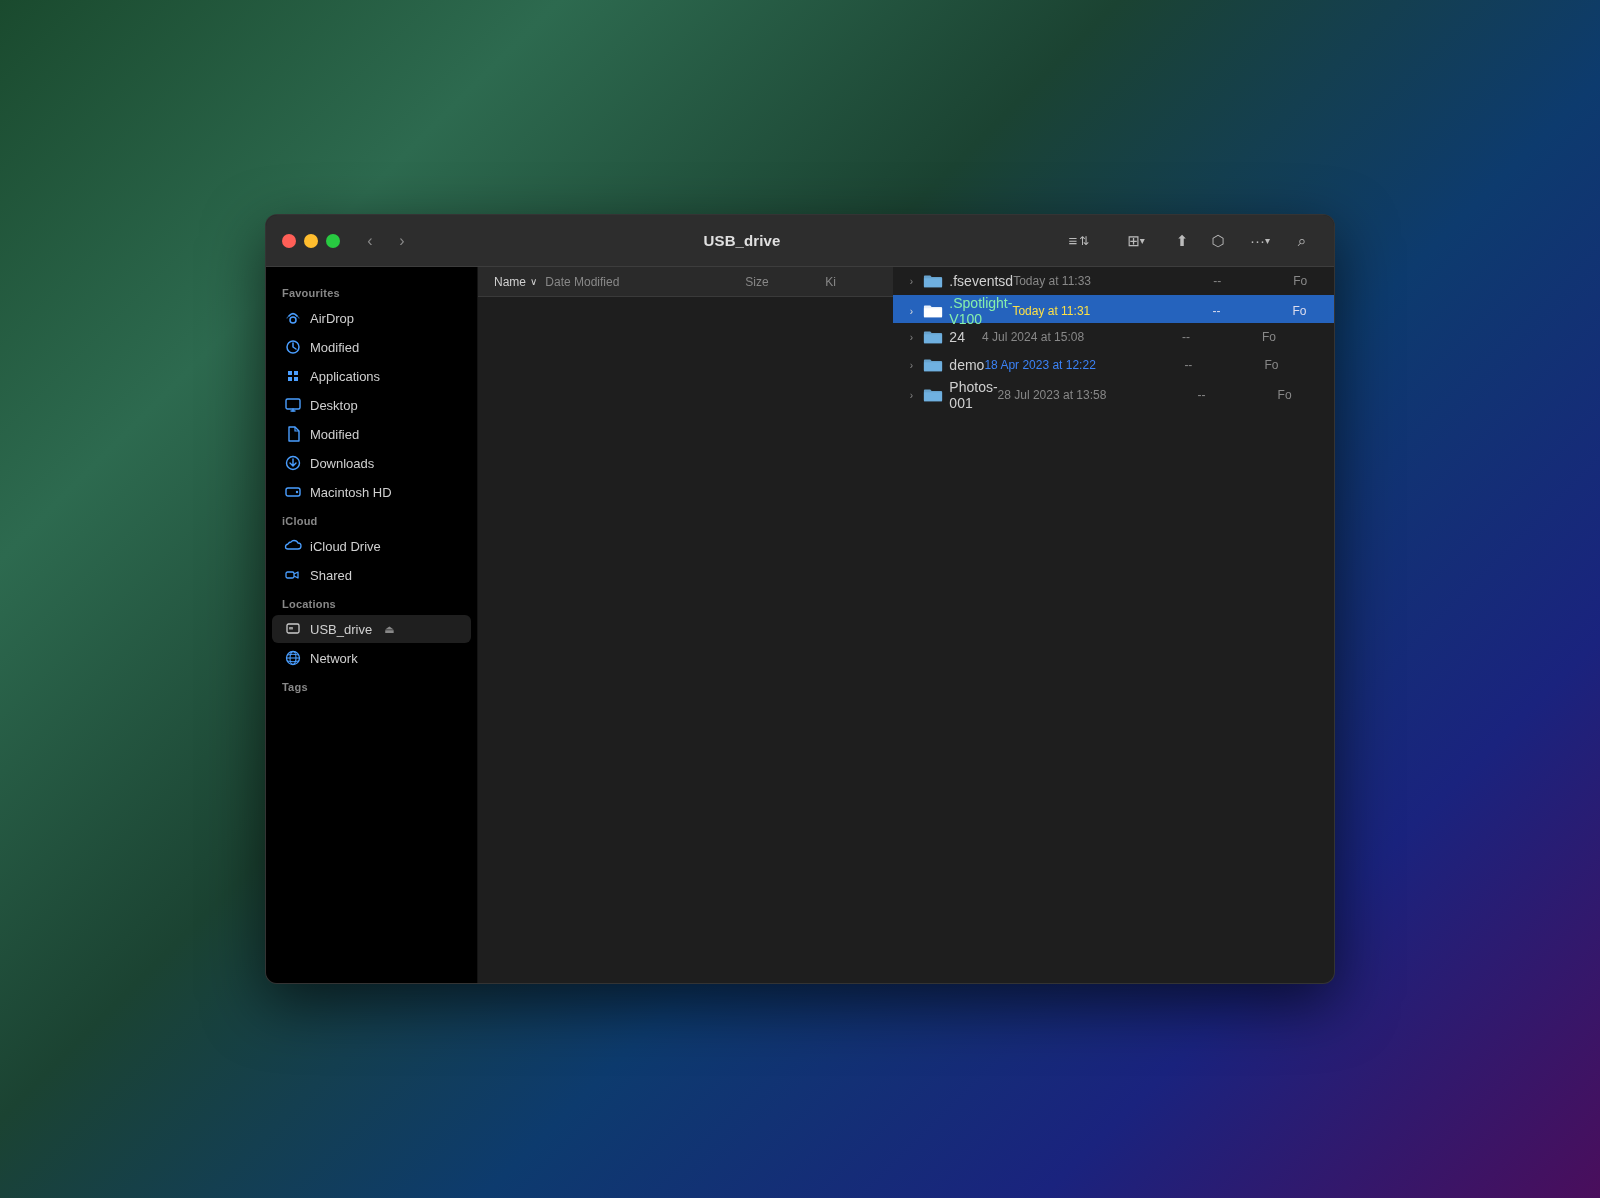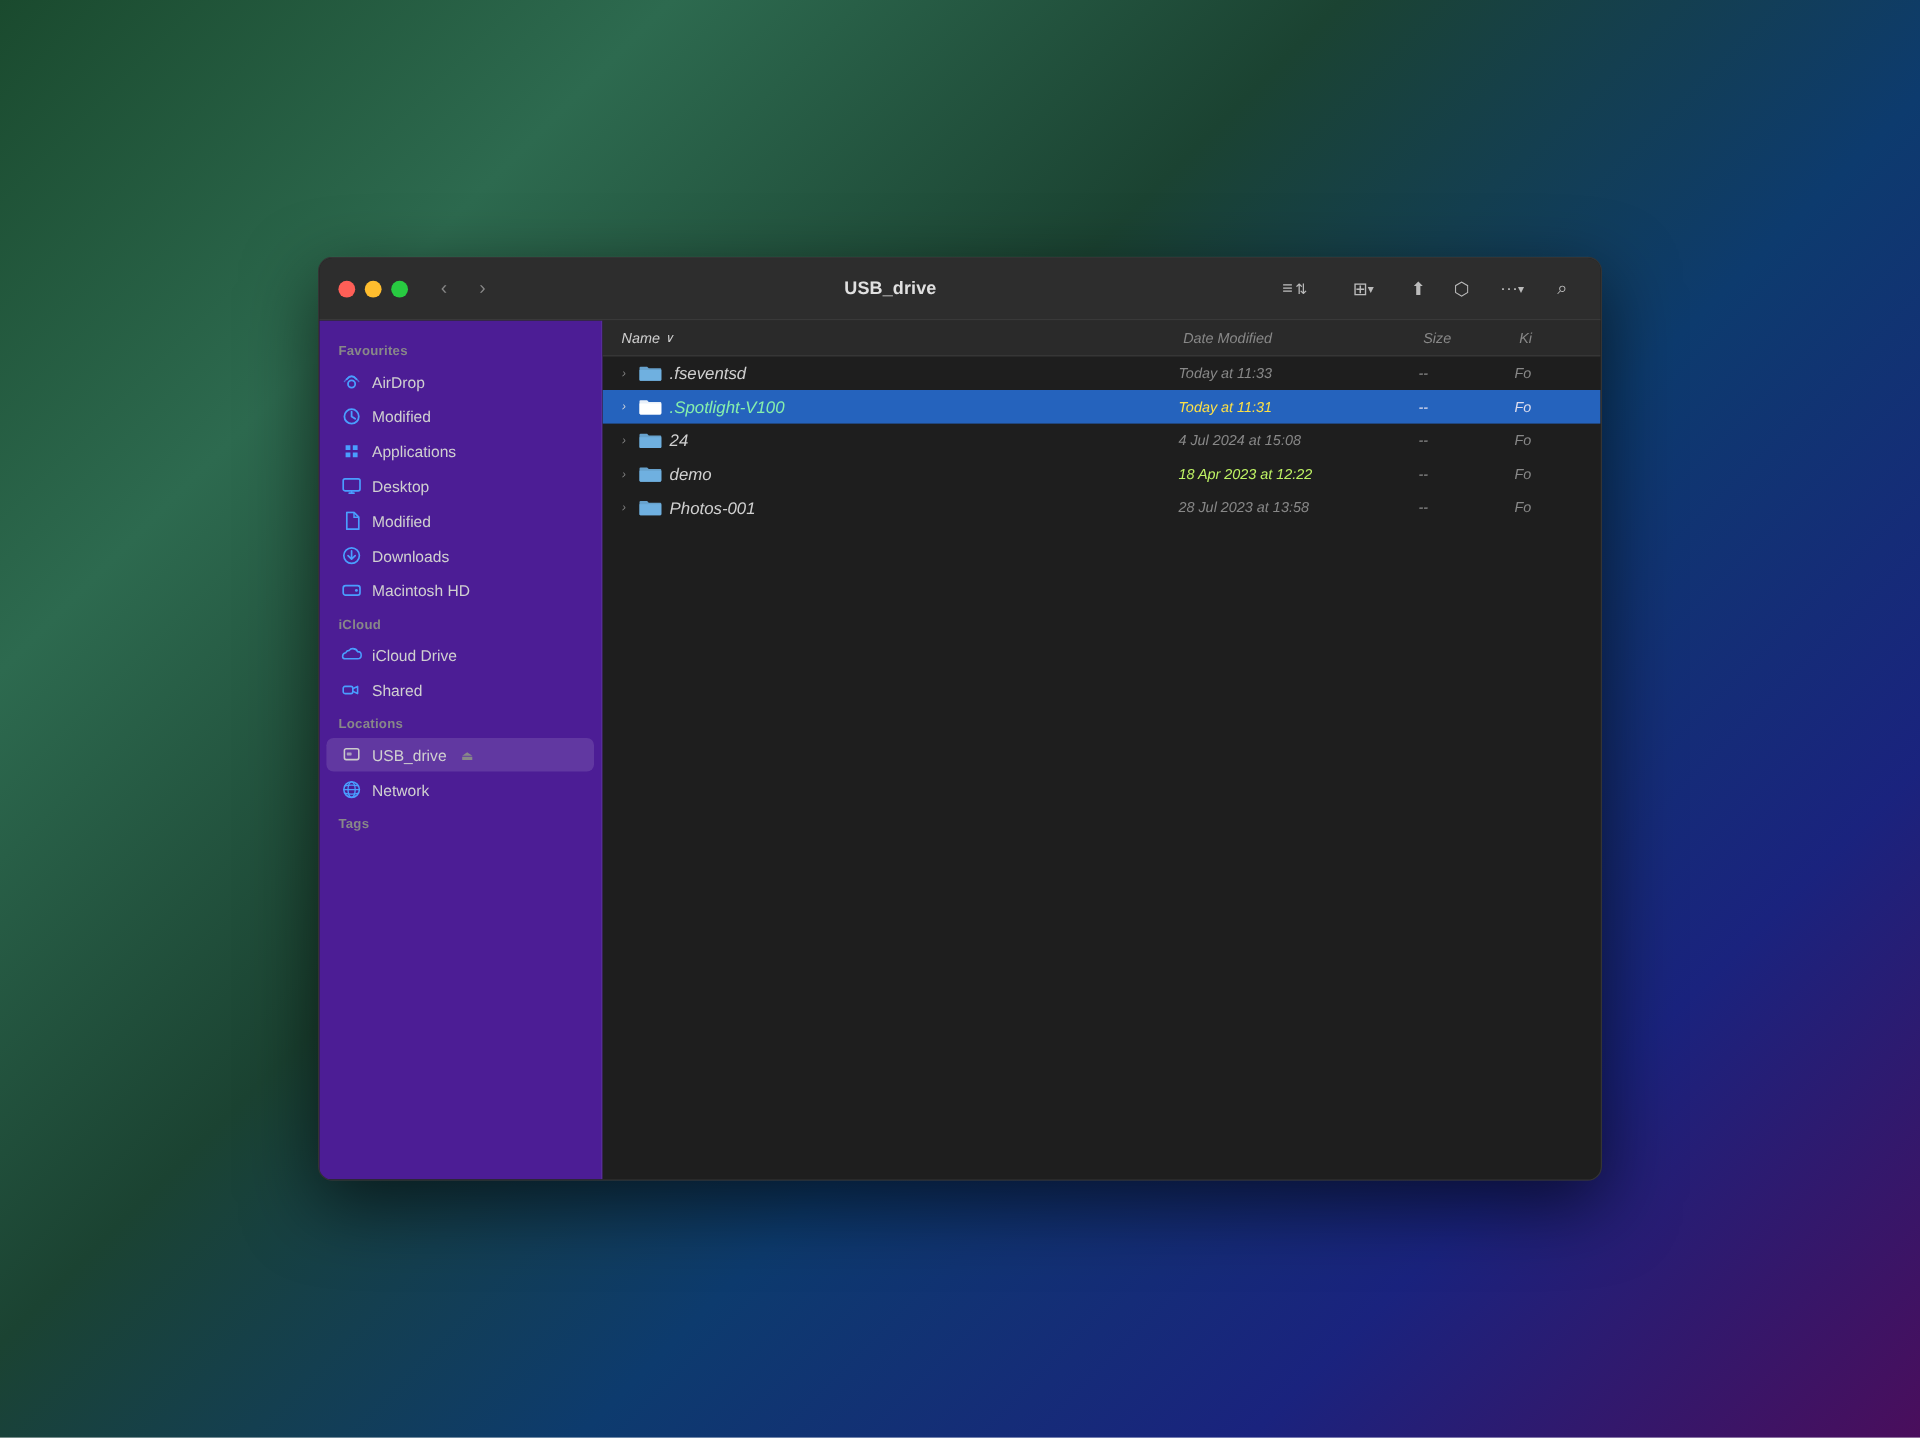--- a/index.html
+++ b/index.html
@@ -104,22 +104,22 @@
 
     
     .main-content {
       display: flex;
       flex: 1;
       overflow: hidden;
     }
 
     
     .sidebar {
-      width: 236px;
-      background: #4c1d95;
+      width: 212px;
+      background: #000000;
       border-right: 1px solid rgba(255,255,255,0.08);
       overflow-y: auto;
       padding: 12px 0;
       flex-shrink: 0;
     }
 
     .sidebar-section-label {
       color: #888;
       font-size: 11px;
       font-weight: 600;
@@ -157,23 +157,22 @@
     .sidebar-label {
       font-size: 13px;
       color: #d0d0d0;
       text-align: center;
     }
 
     
     .file-list {
       flex: 1;
       display: flex;
-      flex-direction: column;
+      flex-direction: row;
       overflow: hidden;
-      font-style: italic;
     }
 
     .column-headers {
       display: grid;
       grid-template-columns: 1fr 200px 80px 60px;
       padding: 0 12px;
       height: 30px;
       align-items: center;
       background: #2a2a2a;
       border-bottom: 1px solid rgba(255,255,255,0.08);
@@ -539,21 +538,21 @@
       <div class="file-name-cell">
         <span class="expand-arrow" style="color:#888">›</span>
         <div class="file-folder-icon">
           <svg class="folder-icon-svg" viewBox="0 0 22 16" fill="none">
             <path d="M1 3 Q1 2 2 2 L8 2 L9.5 3.5 L20 3.5 Q21 3.5 21 4.5 L21 14 Q21 15 20 15 L2 15 Q1 15 1 14 Z" fill="#6fb0e0" opacity="0.9"></path>
             <path d="M1 5 L21 5 L21 14 Q21 15 20 15 L2 15 Q1 15 1 14 Z" fill="#6fb0e0"></path>
           </svg>
         </div>
         <span class="file-name" style="color:#d0d0d0">demo</span>
       </div>
-      <div class="file-date" style="color:#bef264">18 Apr 2023 at 12:22</div>
+      <div class="file-date" style="color:#3b82f6">18 Apr 2023 at 12:22</div>
       <div class="file-size" style="color:#888">--</div>
       <div class="file-kind" style="color:#888">Fo</div>
     </div>
             <div class="file-row">
       <div class="file-name-cell">
         <span class="expand-arrow" style="color:#888">›</span>
         <div class="file-folder-icon">
           <svg class="folder-icon-svg" viewBox="0 0 22 16" fill="none">
             <path d="M1 3 Q1 2 2 2 L8 2 L9.5 3.5 L20 3.5 Q21 3.5 21 4.5 L21 14 Q21 15 20 15 L2 15 Q1 15 1 14 Z" fill="#6fb0e0" opacity="0.9"></path>
             <path d="M1 5 L21 5 L21 14 Q21 15 20 15 L2 15 Q1 15 1 14 Z" fill="#6fb0e0"></path>

